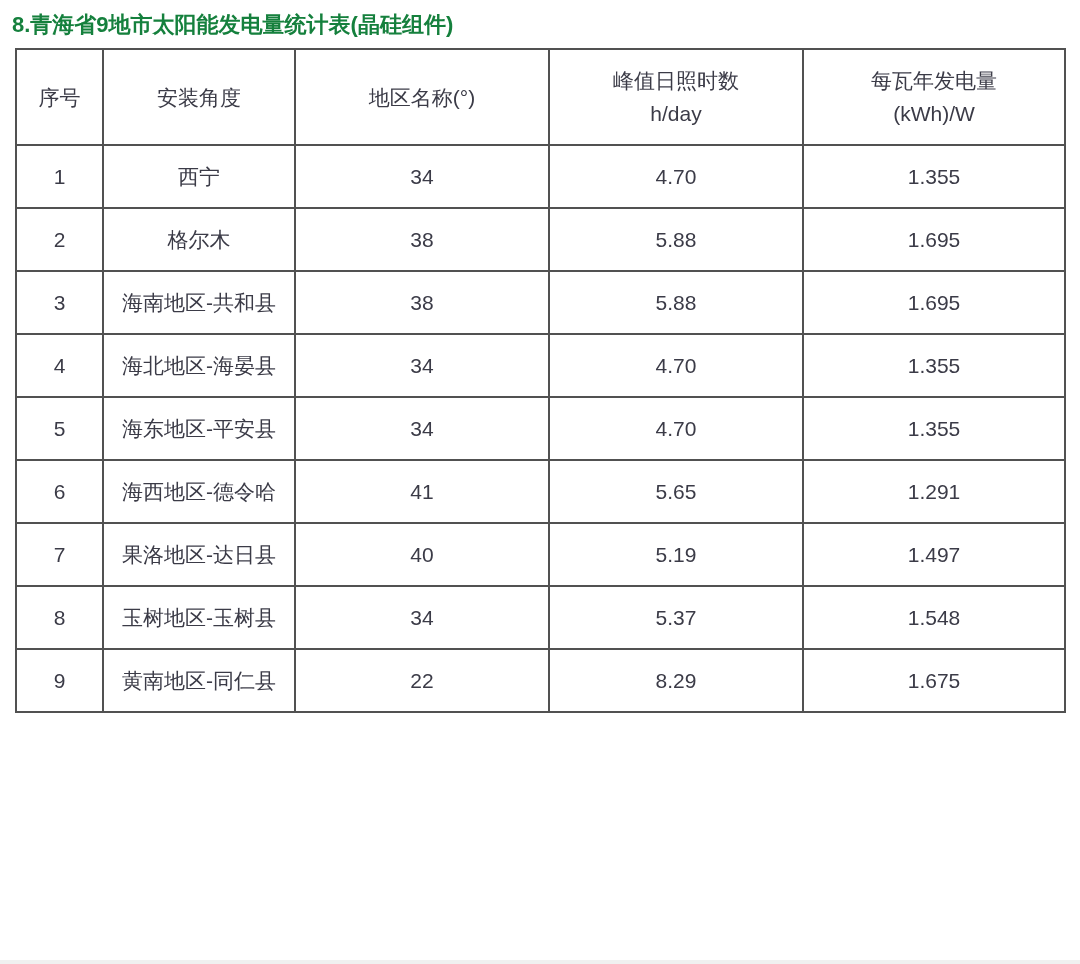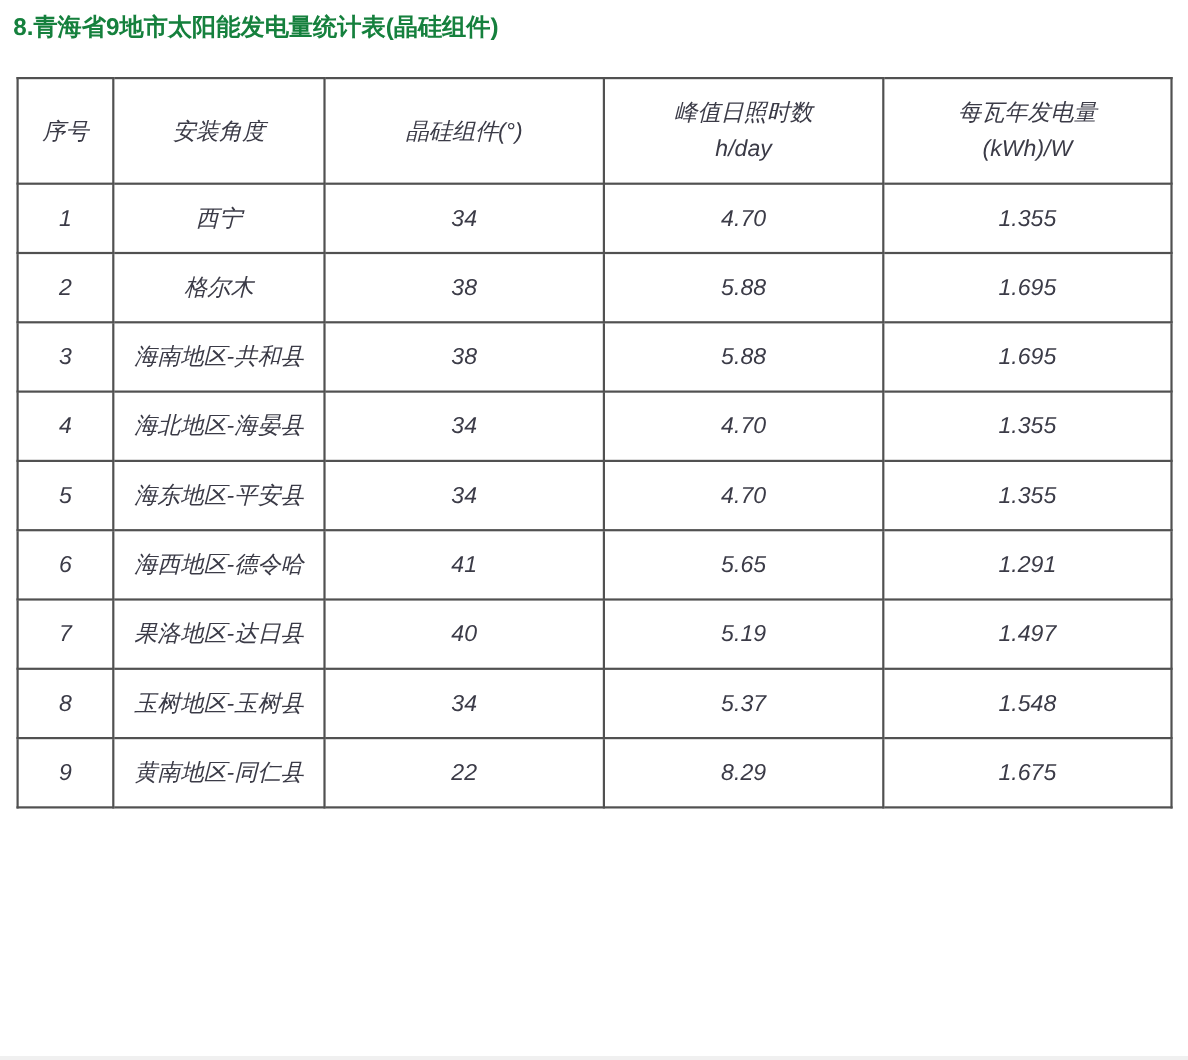--- a/index.html
+++ b/index.html
@@ -13,23 +13,22 @@
   .title {
     margin: 10px 0 0 12px;
     font-size: 22px;
     font-weight: bold;
     color: #15803d;
     letter-spacing: 0px;
   }
   table.stats-table {
     border-collapse: collapse;
     table-layout: fixed;
-    margin: 30px 0 0 15px;
+    margin: 8px 0 0 15px;
     width: 1049px;
-    font-style: italic;
   }
   .stats-table th, .stats-table td {
     border: 2px solid #515151;
     text-align: center;
     vertical-align: middle;
     font-size: 21px;
     font-weight: normal;
     color: #3b3b47;
     line-height: 33px;
     padding: 14px 6px;
@@ -67,21 +66,21 @@
     </colgroup>
     <thead>
       <tr>
         <th>
           <span class="hdr-line">序号</span>
         </th>
         <th>
           <span class="hdr-line">安装角度</span>
         </th>
         <th>
-          <span class="hdr-line">晶硅组件(°)</span>
+          <span class="hdr-line">地区名称(°)</span>
         </th>
         <th>
           <span class="hdr-line">峰值日照时数</span>
           <span class="hdr-line">h/day</span>
         </th>
         <th>
           <span class="hdr-line">每瓦年发电量</span>
           <span class="hdr-line">(kWh)/W</span>
         </th>
       </tr>

